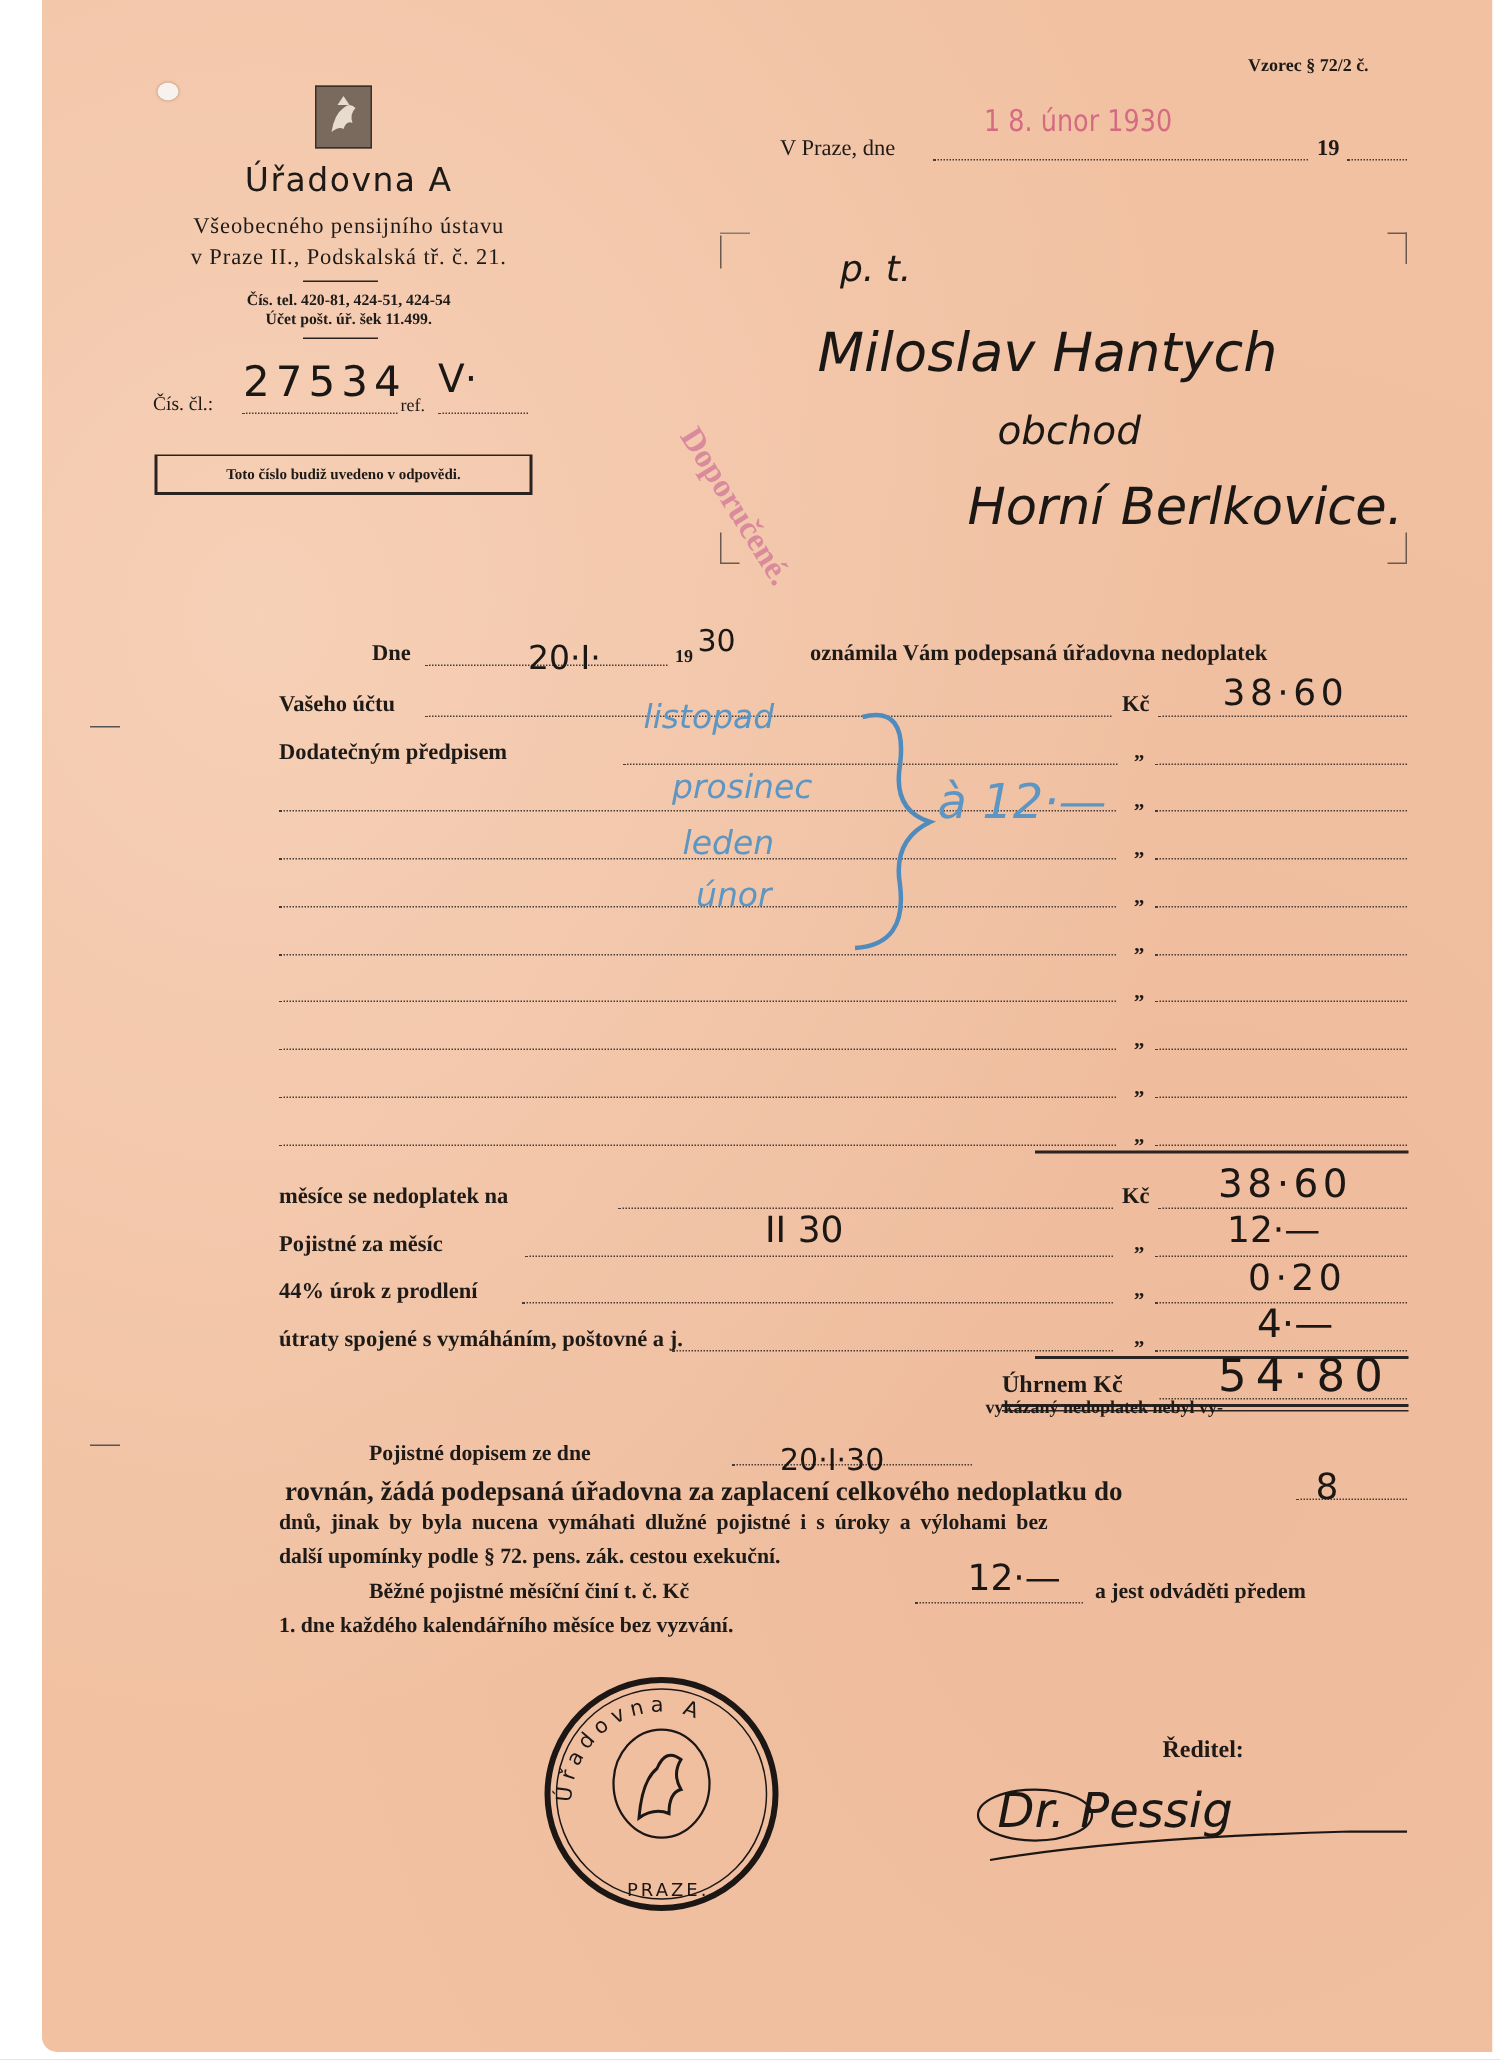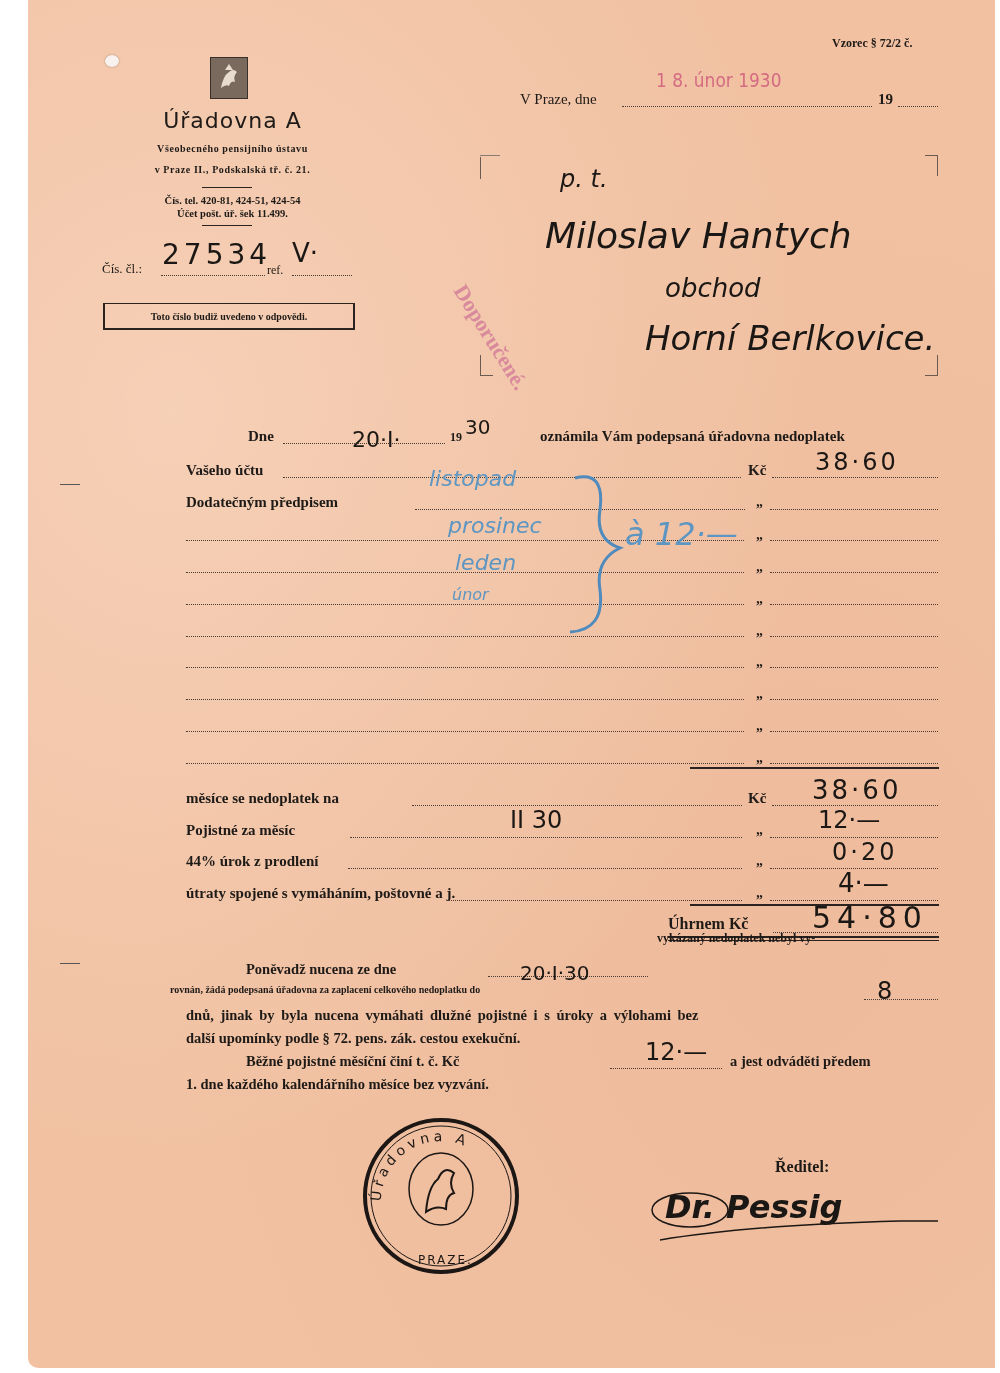--- a/index.html
+++ b/index.html
@@ -13,21 +13,21 @@
     background-image:
       radial-gradient(ellipse at 15% 30%, rgba(255,235,220,0.35), transparent 55%),
       radial-gradient(ellipse at 80% 70%, rgba(230,170,140,0.25), transparent 60%);
     border-bottom-left-radius: 10px;
   }
   .abs { position: absolute; }
   .hole { position: absolute; left: 105px; top: 55px; width: 14px; height: 12px; border-radius: 50%; background: #f8f2ee; box-shadow: 0 0 2px #a9826b; }
   .crest { position: absolute; left: 210px; top: 57px; width: 36px; height: 40px; border: 1px solid #3a302a; background: #6b5b4f; }
   .crest svg { width: 100%; height: 100%; }
   .org-title { left: 100px; top: 108px; width: 265px; text-align: center; font-family: "DejaVu Sans", sans-serif; font-size: 22px; letter-spacing: 1px; }
-  .org-line { left: 90px; width: 285px; text-align: center; font-size: 10px; letter-spacing: 0.6px; font-weight: bold; }
+  .org-line { left: 90px; width: 285px; text-align: center; font-size: 15px; letter-spacing: 0.6px; }
   .sep { position: absolute; left: 202px; width: 50px; border-top: 1px solid #2a2320; }
   .small { left: 90px; width: 285px; text-align: center; font-size: 10.5px; font-weight: bold; }
   .label { font-size: 14px; font-weight: bold; }
   .label-n { font-size: 14px; }
   .dots { position: absolute; border-bottom: 1px dotted #4a3d35; height: 0; }
   .hand { font-family: "DejaVu Sans", sans-serif; color: #1b1714; font-style: italic; }
   .hand-blue { font-family: "DejaVu Sans", sans-serif; color: #5d96c2; font-style: italic; }
   .note-box { position: absolute; left: 103px; top: 303px; width: 248px; height: 24px; border: 2px solid #2b2320; border-top-width: 1px; border-bottom-width: 2px; font-size: 10px; font-weight: bold; display: flex; align-items: center; justify-content: center; }
   .corner { position: absolute; width: 12px; height: 20px; border-color: #6a5a50; border-style: solid; border-width: 0; }
   .stamp-red { color: #d46b82; font-family: "DejaVu Sans", sans-serif; }
@@ -134,21 +134,21 @@
 <div class="dots" style="left:770px;top:731px;width:168px;"></div>
 
 <div class="dots" style="left:186px;top:763px;width:558px;"></div>
 <div class="quote" style="left:756px;top:750px;">„</div>
 <div class="dots" style="left:770px;top:763px;width:168px;"></div>
 <div class="rule" style="left:690px;top:767px;width:249px;"></div>
 
 <div class="abs hand-blue" style="left:429px;top:466px;font-size:22px;">listopad</div>
 <div class="abs hand-blue" style="left:448px;top:513px;font-size:22px;">prosinec</div>
 <div class="abs hand-blue" style="left:455px;top:550px;font-size:22px;">leden</div>
-<div class="abs hand-blue" style="left:452px;top:585px;font-size:16px;">únor</div>
+<div class="abs hand-blue" style="left:464px;top:585px;font-size:22px;">únor</div>
 <svg class="abs" style="left:555px;top:470px;" width="80" height="170">
   <path d="M20 8 Q50 0 45 40 Q40 70 65 78 Q40 90 45 120 Q50 160 15 162" stroke="#4f8bbd" stroke-width="3" fill="none"></path>
 </svg>
 <div class="abs hand-blue" style="left:625px;top:515px;font-size:32px;">à 12·—</div>
 
 <div class="abs label" style="left:186px;top:790px;font-size:15px;">měsíce se nedoplatek na</div>
 <div class="dots" style="left:412px;top:805px;width:330px;"></div>
 <div class="abs label" style="left:748px;top:790px;font-size:15px;">Kč</div>
 <div class="dots" style="left:772px;top:805px;width:166px;"></div>
 <div class="abs hand" style="left:812px;top:775px;font-size:26px;font-style:normal;letter-spacing:3px;">38·60</div>
@@ -172,26 +172,26 @@
 <div class="dots" style="left:770px;top:900px;width:168px;"></div>
 <div class="abs hand" style="left:838px;top:868px;font-size:26px;font-style:normal;">4·—</div>
 <div class="rule" style="left:690px;top:904px;width:249px;"></div>
 
 <div class="abs label" style="left:668px;top:915px;font-size:16px;">Úhrnem Kč</div>
 <div class="dots" style="left:773px;top:932px;width:165px;"></div>
 <div class="abs hand" style="left:812px;top:900px;font-size:30px;font-style:normal;letter-spacing:6px;text-align:center;">54·80</div>
 <div class="rule" style="left:668px;top:936px;width:271px;"></div>
 <div class="rule" style="left:668px;top:940px;width:271px;border-top-width:1px;"></div>
 
-<div class="abs label" style="left:246px;top:961px;font-size:14.5px;">Poněvadž nucena ze dne</div>
+<div class="abs label" style="left:246px;top:961px;font-size:14.5px;">Pojistné dopisem ze dne</div>
 <div class="dots" style="left:488px;top:976px;width:160px;"></div>
 <div class="abs hand" style="left:520px;top:961px;font-size:20px;font-style:normal;text-align:center;">20·I·30</div>
 <div class="abs label" style="left:657px;top:931px;font-size:12px;">vykázaný nedoplatek nebyl vy-</div>
 
-<div class="abs label" style="left:170px;top:984px;font-size:10px;">rovnán, žádá podepsaná úřadovna za zaplacení celkového nedoplatku do</div>
+<div class="abs label" style="left:190px;top:984px;font-size:18px;">rovnán, žádá podepsaná úřadovna za zaplacení celkového nedoplatku do</div>
 <div class="dots" style="left:864px;top:999px;width:74px;"></div>
 <div class="abs hand" style="left:877px;top:977px;font-size:24px;font-style:normal;">8</div>
 
 <div class="abs label" style="left:186px;top:1007px;font-size:14.5px;word-spacing:3px;">dnů, jinak by byla nucena vymáhati dlužné pojistné i s úroky a výlohami bez</div>
 <div class="abs label" style="left:186px;top:1030px;font-size:14.5px;">další upomínky podle § 72. pens. zák. cestou exekuční.</div>
 
 <div class="abs label" style="left:246px;top:1053px;font-size:14.5px;">Běžné pojistné měsíční činí t. č. Kč</div>
 <div class="dots" style="left:610px;top:1068px;width:112px;"></div>
 <div class="abs hand" style="left:645px;top:1038px;font-size:24px;font-style:normal;">12·—</div>
 <div class="abs label" style="left:730px;top:1053px;font-size:14.5px;">a jest odváděti předem</div>
@@ -206,17 +206,17 @@
   <ellipse cx="79" cy="72" rx="32" ry="36" fill="none" stroke="#1c1714" stroke-width="1.5"></ellipse>
   <path d="M64 95 Q66 70 76 62 Q82 48 92 56 Q86 66 92 76 Q84 78 84 92 Q74 88 64 95Z" fill="none" stroke="#1c1714" stroke-width="2"></path>
   <defs>
       <path id="sealArc" d="M20 95 A60 60 0 1 1 138 95"></path>
     </defs>
   <text font-family="DejaVu Sans, sans-serif" font-size="14" fill="#1c1714" letter-spacing="4"><textPath href="#sealArc" startOffset="5%">Úřadovna A</textPath></text>
   <text x="56" y="147" font-family="DejaVu Sans, sans-serif" font-size="12" fill="#1c1714" letter-spacing="2">PRAZE.</text>
 </svg>
 
 <div class="abs label" style="left:775px;top:1158px;font-size:16px;">Ředitel:</div>
-<div class="abs hand" style="left:665px;top:1188px;font-size:32px;font-weight:bold;">Dr. Pessig</div>
+<div class="abs hand" style="left:665px;top:1188px;font-size:32px;">Dr. Pessig</div>
 <svg class="abs" style="left:650px;top:1185px;" width="290" height="60">
   <ellipse cx="40" cy="25" rx="38" ry="17" fill="none" stroke="#1c1714" stroke-width="1.5"></ellipse>
   <path d="M10 55 Q100 40 250 36 L288 36" stroke="#1c1714" stroke-width="1.5" fill="none"></path>
 </svg>
 
 </body></html>

